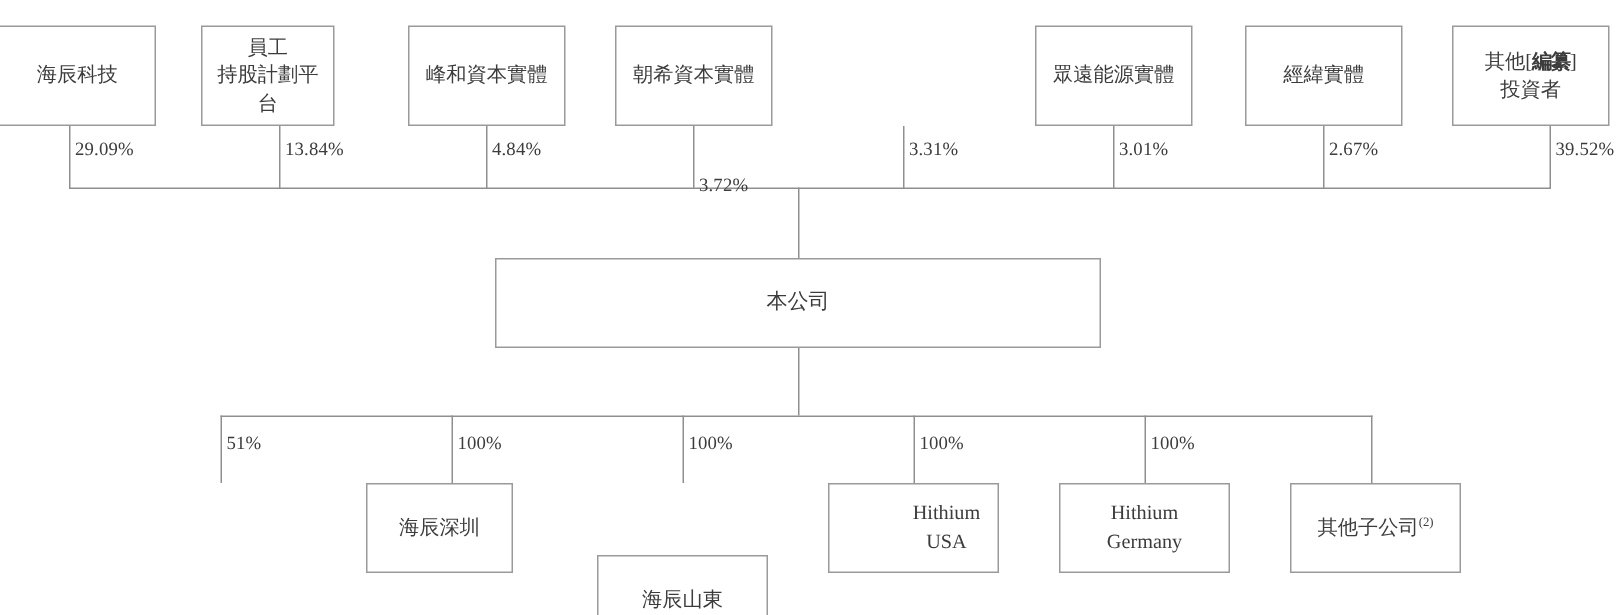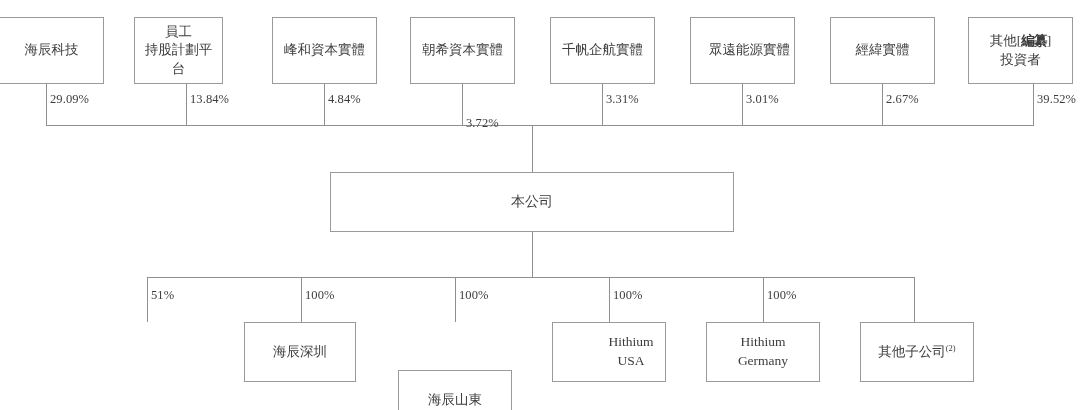--- a/index.html
+++ b/index.html
@@ -87,25 +87,22 @@
   </div>
 
   <div class="node-box top-node" style="left:272px; top:17px; width:105px; height:67px;">
     <span class="node-label">峰和資本實體</span>
   </div>
 
   <div class="node-box top-node" style="left:410px; top:17px; width:105px; height:67px;">
     <span class="node-label">朝希資本實體</span>
   </div>
 
-  <div class="node-box top-node" style="left:550px; top:17px; width:105px; height:67px;">
-    <span class="node-label">千帆企航實體</span>
-  </div>
 
-  <div class="node-box top-node" style="left:690px; top:17px; width:105px; height:67px;justify-content:flex-end;">
+  <div class="node-box top-node" style="left:690px; top:17px; width:105px; height:67px;">
     <span class="node-label">眾遠能源實體</span>
   </div>
 
   <div class="node-box top-node" style="left:830px; top:17px; width:105px; height:67px;">
     <span class="node-label">經緯實體</span>
   </div>
 
   <div class="node-box top-node" style="left:968px; top:17px; width:105px; height:67px;">
     <span class="node-label"><span>其他[</span><span class="redact">編纂</span><span>]</span><br><span>投資者</span></span>
   </div>
@@ -148,21 +145,21 @@
   <div class="line-v" style="left:914px; top:277px; height:45px;"></div>
 
   <div class="pct" style="left:151px; top:288px;">51%</div>
   <div class="pct" style="left:305px; top:288px;">100%</div>
   <div class="pct" style="left:459px; top:288px;">100%</div>
   <div class="pct" style="left:613px; top:288px;">100%</div>
   <div class="pct" style="left:767px; top:288px;">100%</div>
   <div class="pct" style="left:918px; top:288px;"></div>
 
 
-  <div class="node-box leaf-node" style="left:244px; top:322px; width:112px; height:60px;">
+  <div class="node-box leaf-node" style="left:244px; top:322px; width:98px; height:60px;">
     <span class="node-label"><span>海辰深圳</span><span class="fn"></span></span>
   </div>
 
   <div class="node-box leaf-node" style="left:398px; top:322px; width:114px; height:60px;margin-top:48px;">
     <span class="node-label"><span>海辰山東</span><span class="fn"></span></span>
   </div>
 
   <div class="node-box leaf-node latin" style="left:552px; top:322px; width:114px; height:60px;padding-left:44px;">
     <span class="node-label"><span>Hithium USA</span><span class="fn"></span></span>
   </div>

